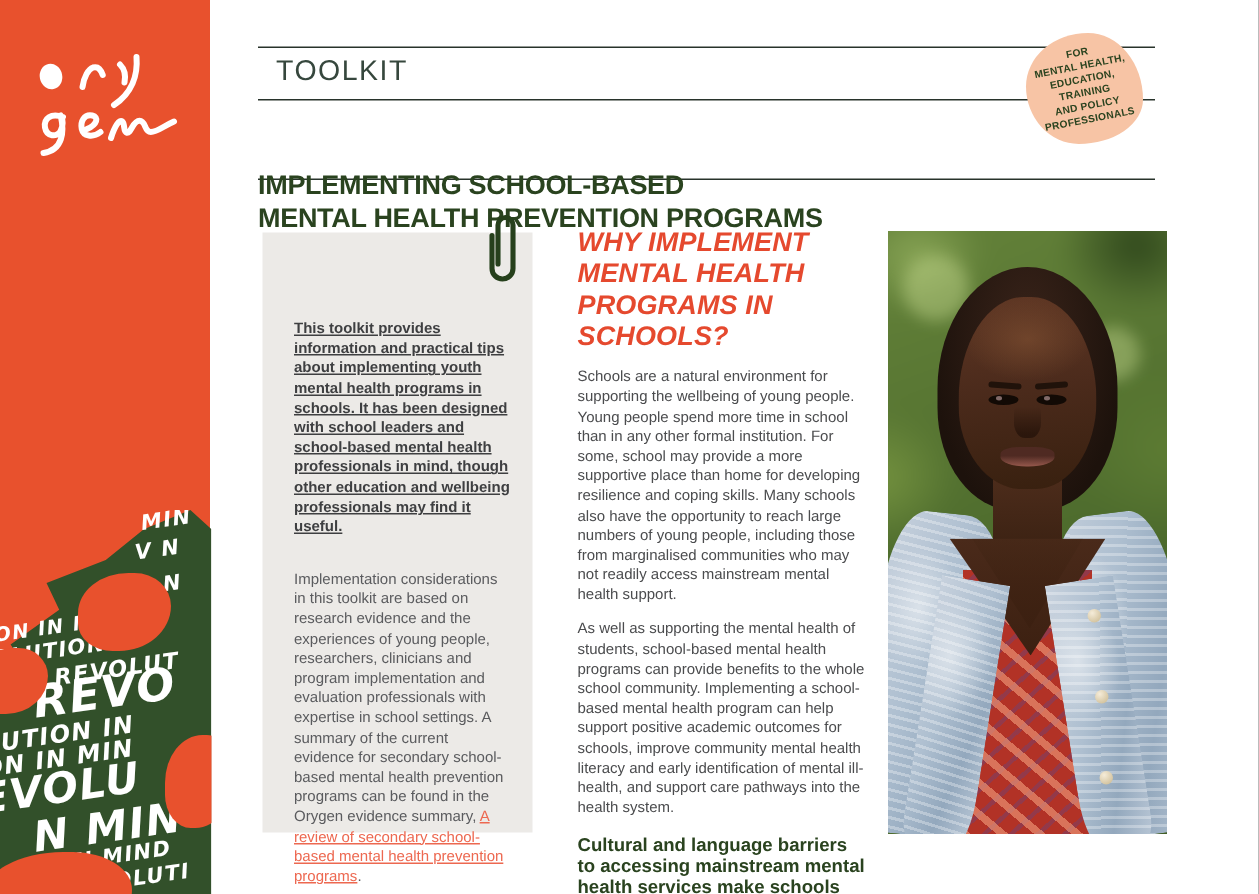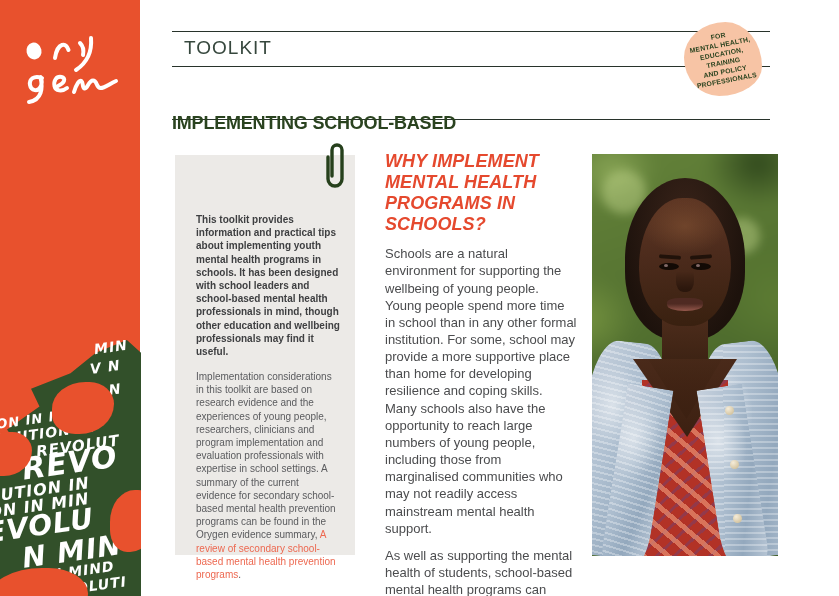--- a/index.html
+++ b/index.html
@@ -46,29 +46,29 @@
     display:flex;align-items:center;justify-content:center;z-index:5;
   }
   .badge-text{transform:rotate(-11deg);text-align:center;color:var(--green);
     font-size:6.8px;font-weight:700;line-height:1.32;letter-spacing:.2px;}
   .badge-text span{display:block;}
   
   .card{
     position:absolute;left:175px;top:155px;width:180px;height:400px;background:var(--card);
     padding:58px 14px 0 21px;
   }
-  .card .lead{font-size:10px;font-weight:700;color:#3E3F41;line-height:1.32;margin-bottom:12px;}
+  .card .lead{font-size:10px;font-weight:700;color:#3E3F41;line-height:1.32;margin-bottom:22px;text-decoration:underline;}
   .card .body{font-size:10px;color:#5A5B5E;line-height:1.32;}
-  .card a{color:var(--link);cursor:pointer;}
+  .card a{color:var(--link);text-decoration:underline;cursor:pointer;}
   .clip-svg{position:absolute;left:322px;top:140px;width:26px;height:52px;z-index:3;}
   
   .article{position:absolute;left:385px;top:151px;width:192px;}
   .article h2{color:var(--red);font-size:18px;font-weight:700;line-height:1.17;
     letter-spacing:.1px;margin-bottom:10px;font-style:italic;}
-  .article p{font-size:13px;color:var(--body);line-height:1.32;margin-bottom:10px;}
+  .article p{font-size:10px;color:var(--body);line-height:1.32;margin-bottom:10px;}
   .article .pullquote{font-size:12.4px;font-weight:700;color:var(--green);
     line-height:1.1;margin-top:12px;}
   
   .photo{position:absolute;left:592px;top:154px;width:186px;height:402px;overflow:hidden;}
   .photo .bg{
     position:absolute;inset:-14px;filter:blur(7px);transform:scale(1.06);
     background:
       radial-gradient(60px 50px at 18% 10%, #8aa657 0%, rgba(138,166,87,0) 70%),
       radial-gradient(70px 60px at 82% 8%, #2f471c 0%, rgba(47,71,28,0) 70%),
       radial-gradient(90px 80px at 92% 38%, #5d7c33 0%, rgba(93,124,51,0) 70%),
@@ -160,20 +160,21 @@
     </div>
   </div>
 
   <div class="rule" style="top:31px"></div>
   <div class="rule" style="top:66px"></div>
   <div class="rule" style="top:119px"></div>
 
   <div class="kicker">TOOLKIT</div>
   <div class="doc-title">
     <div>IMPLEMENTING SCHOOL-BASED</div>
+    <div>MENTAL HEALTH PREVENTION PROGRAMS</div>
   </div>
 
   <div class="badge">
     <div class="badge-text">
       <span>FOR</span>
       <span>MENTAL HEALTH,</span>
       <span>EDUCATION,</span>
       <span>TRAINING</span>
       <span>AND POLICY</span>
       <span>PROFESSIONALS</span>

